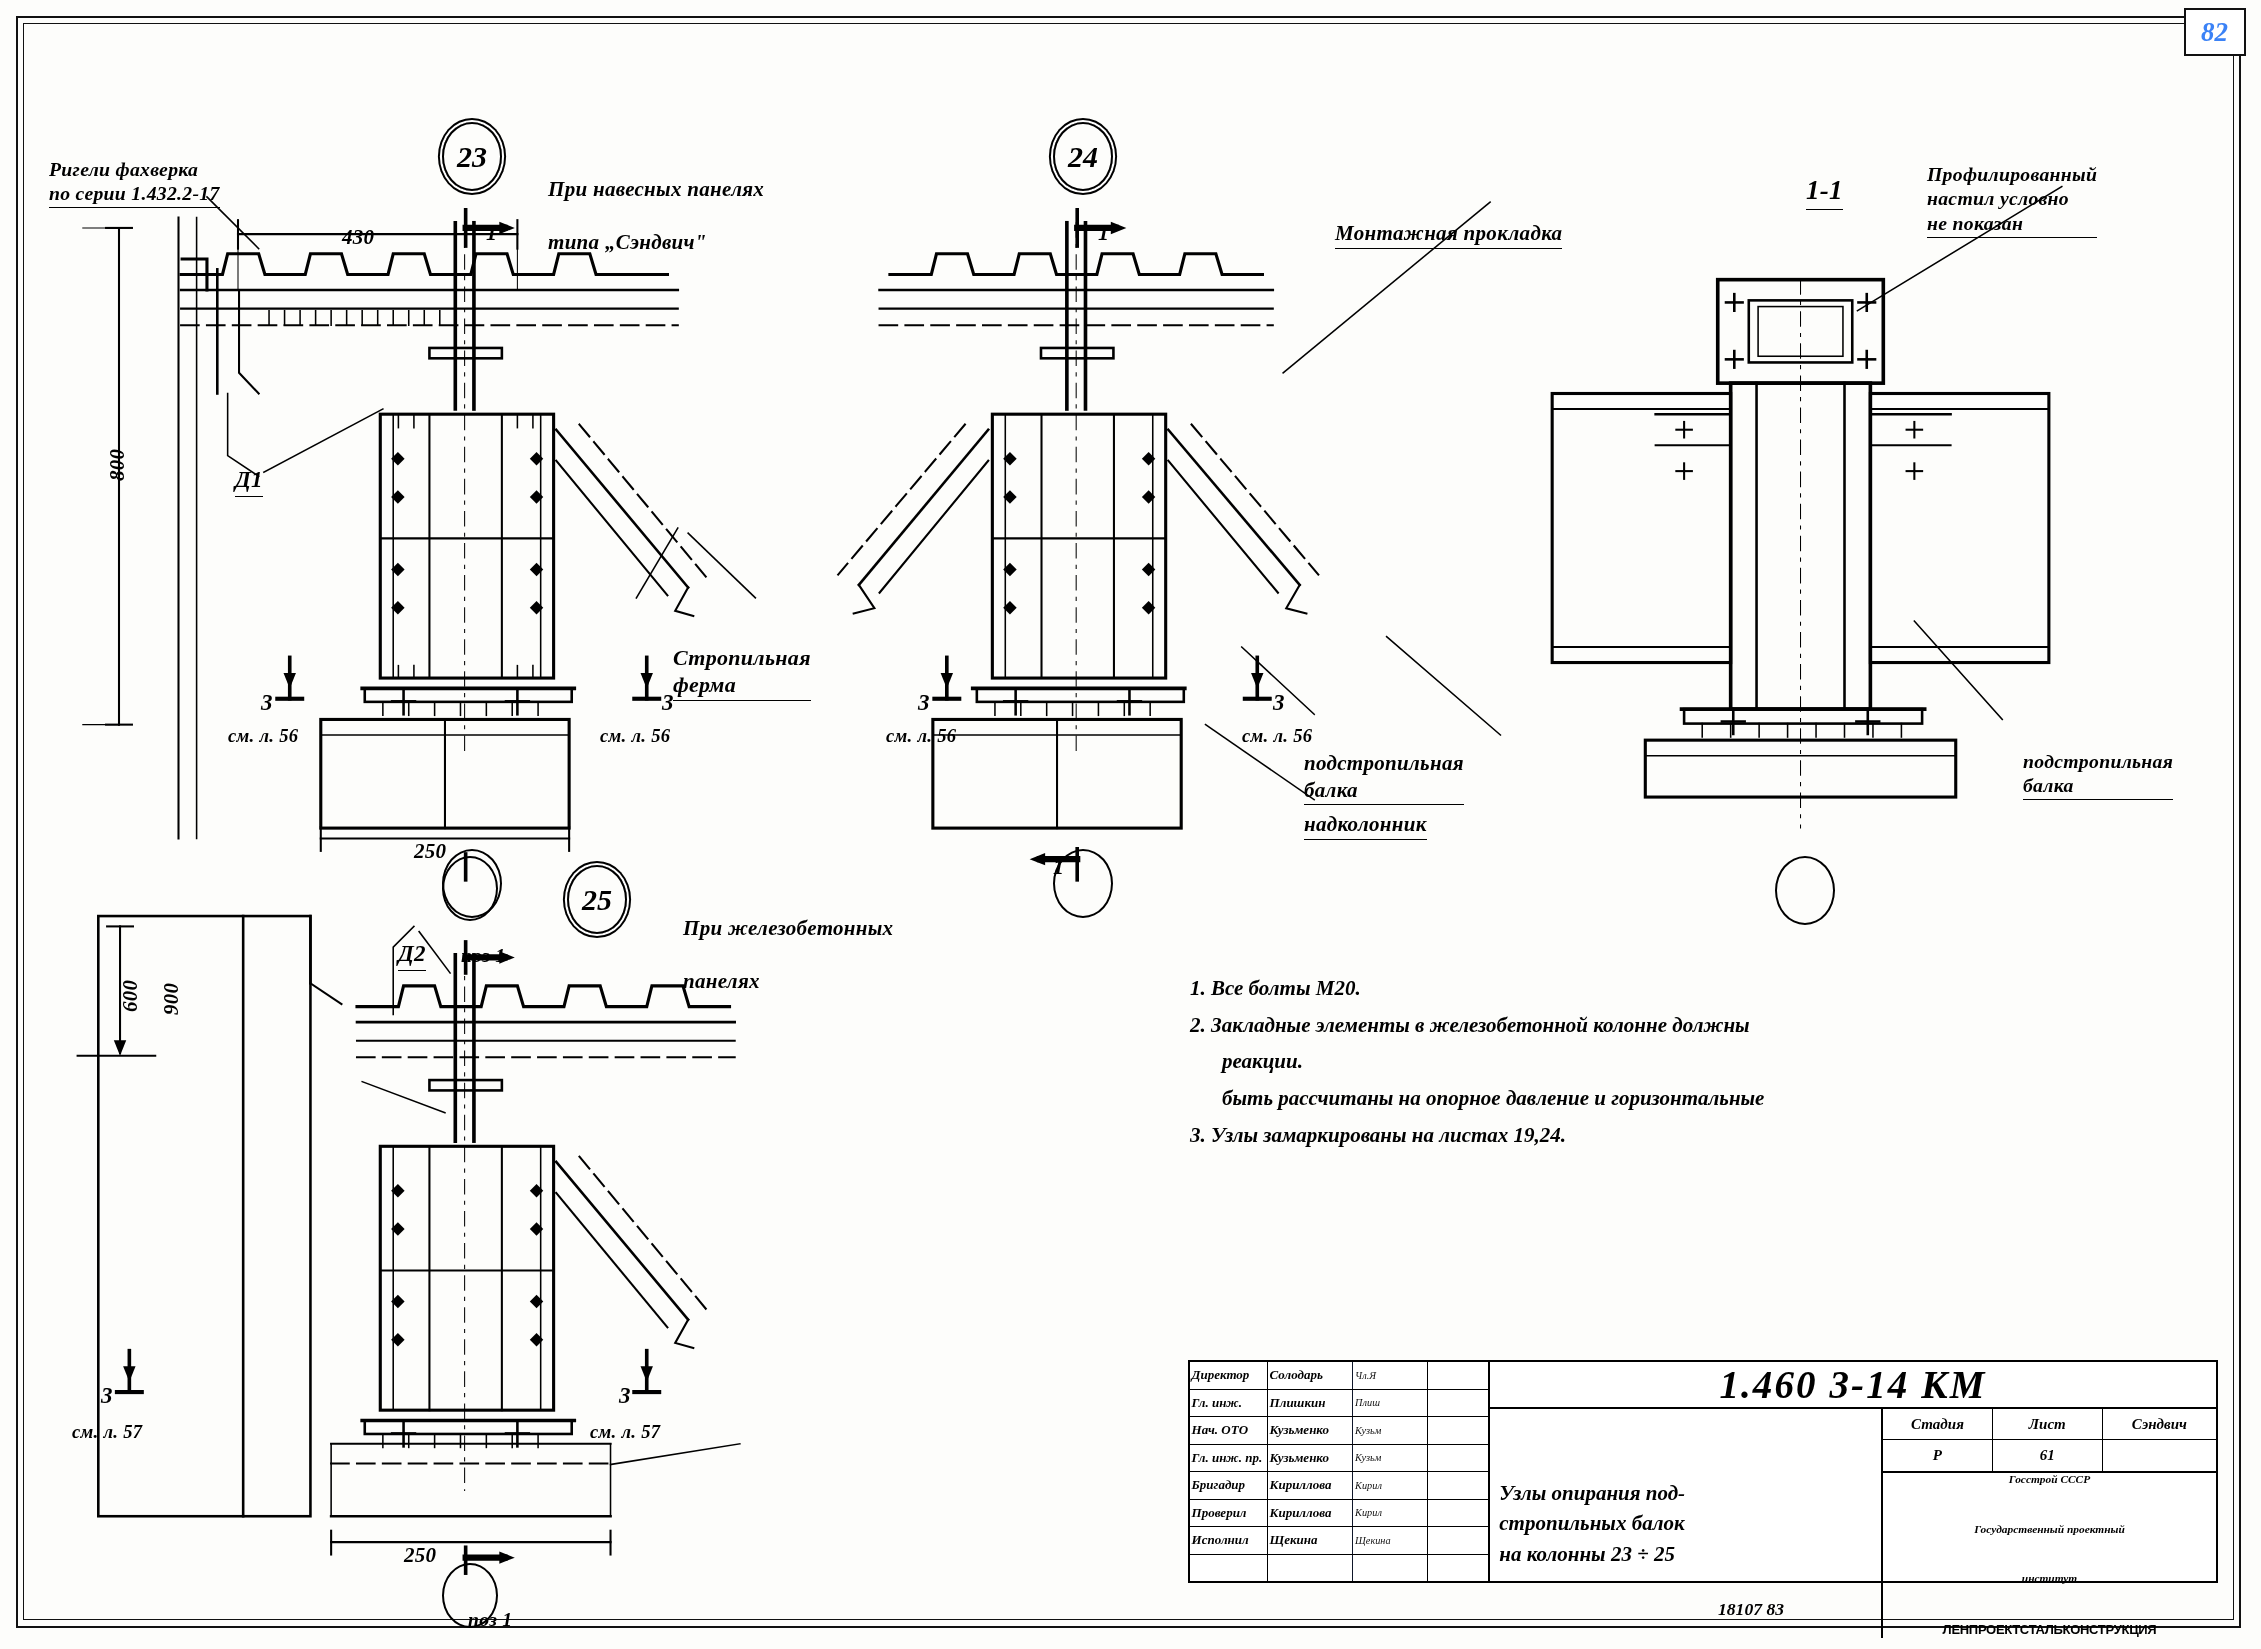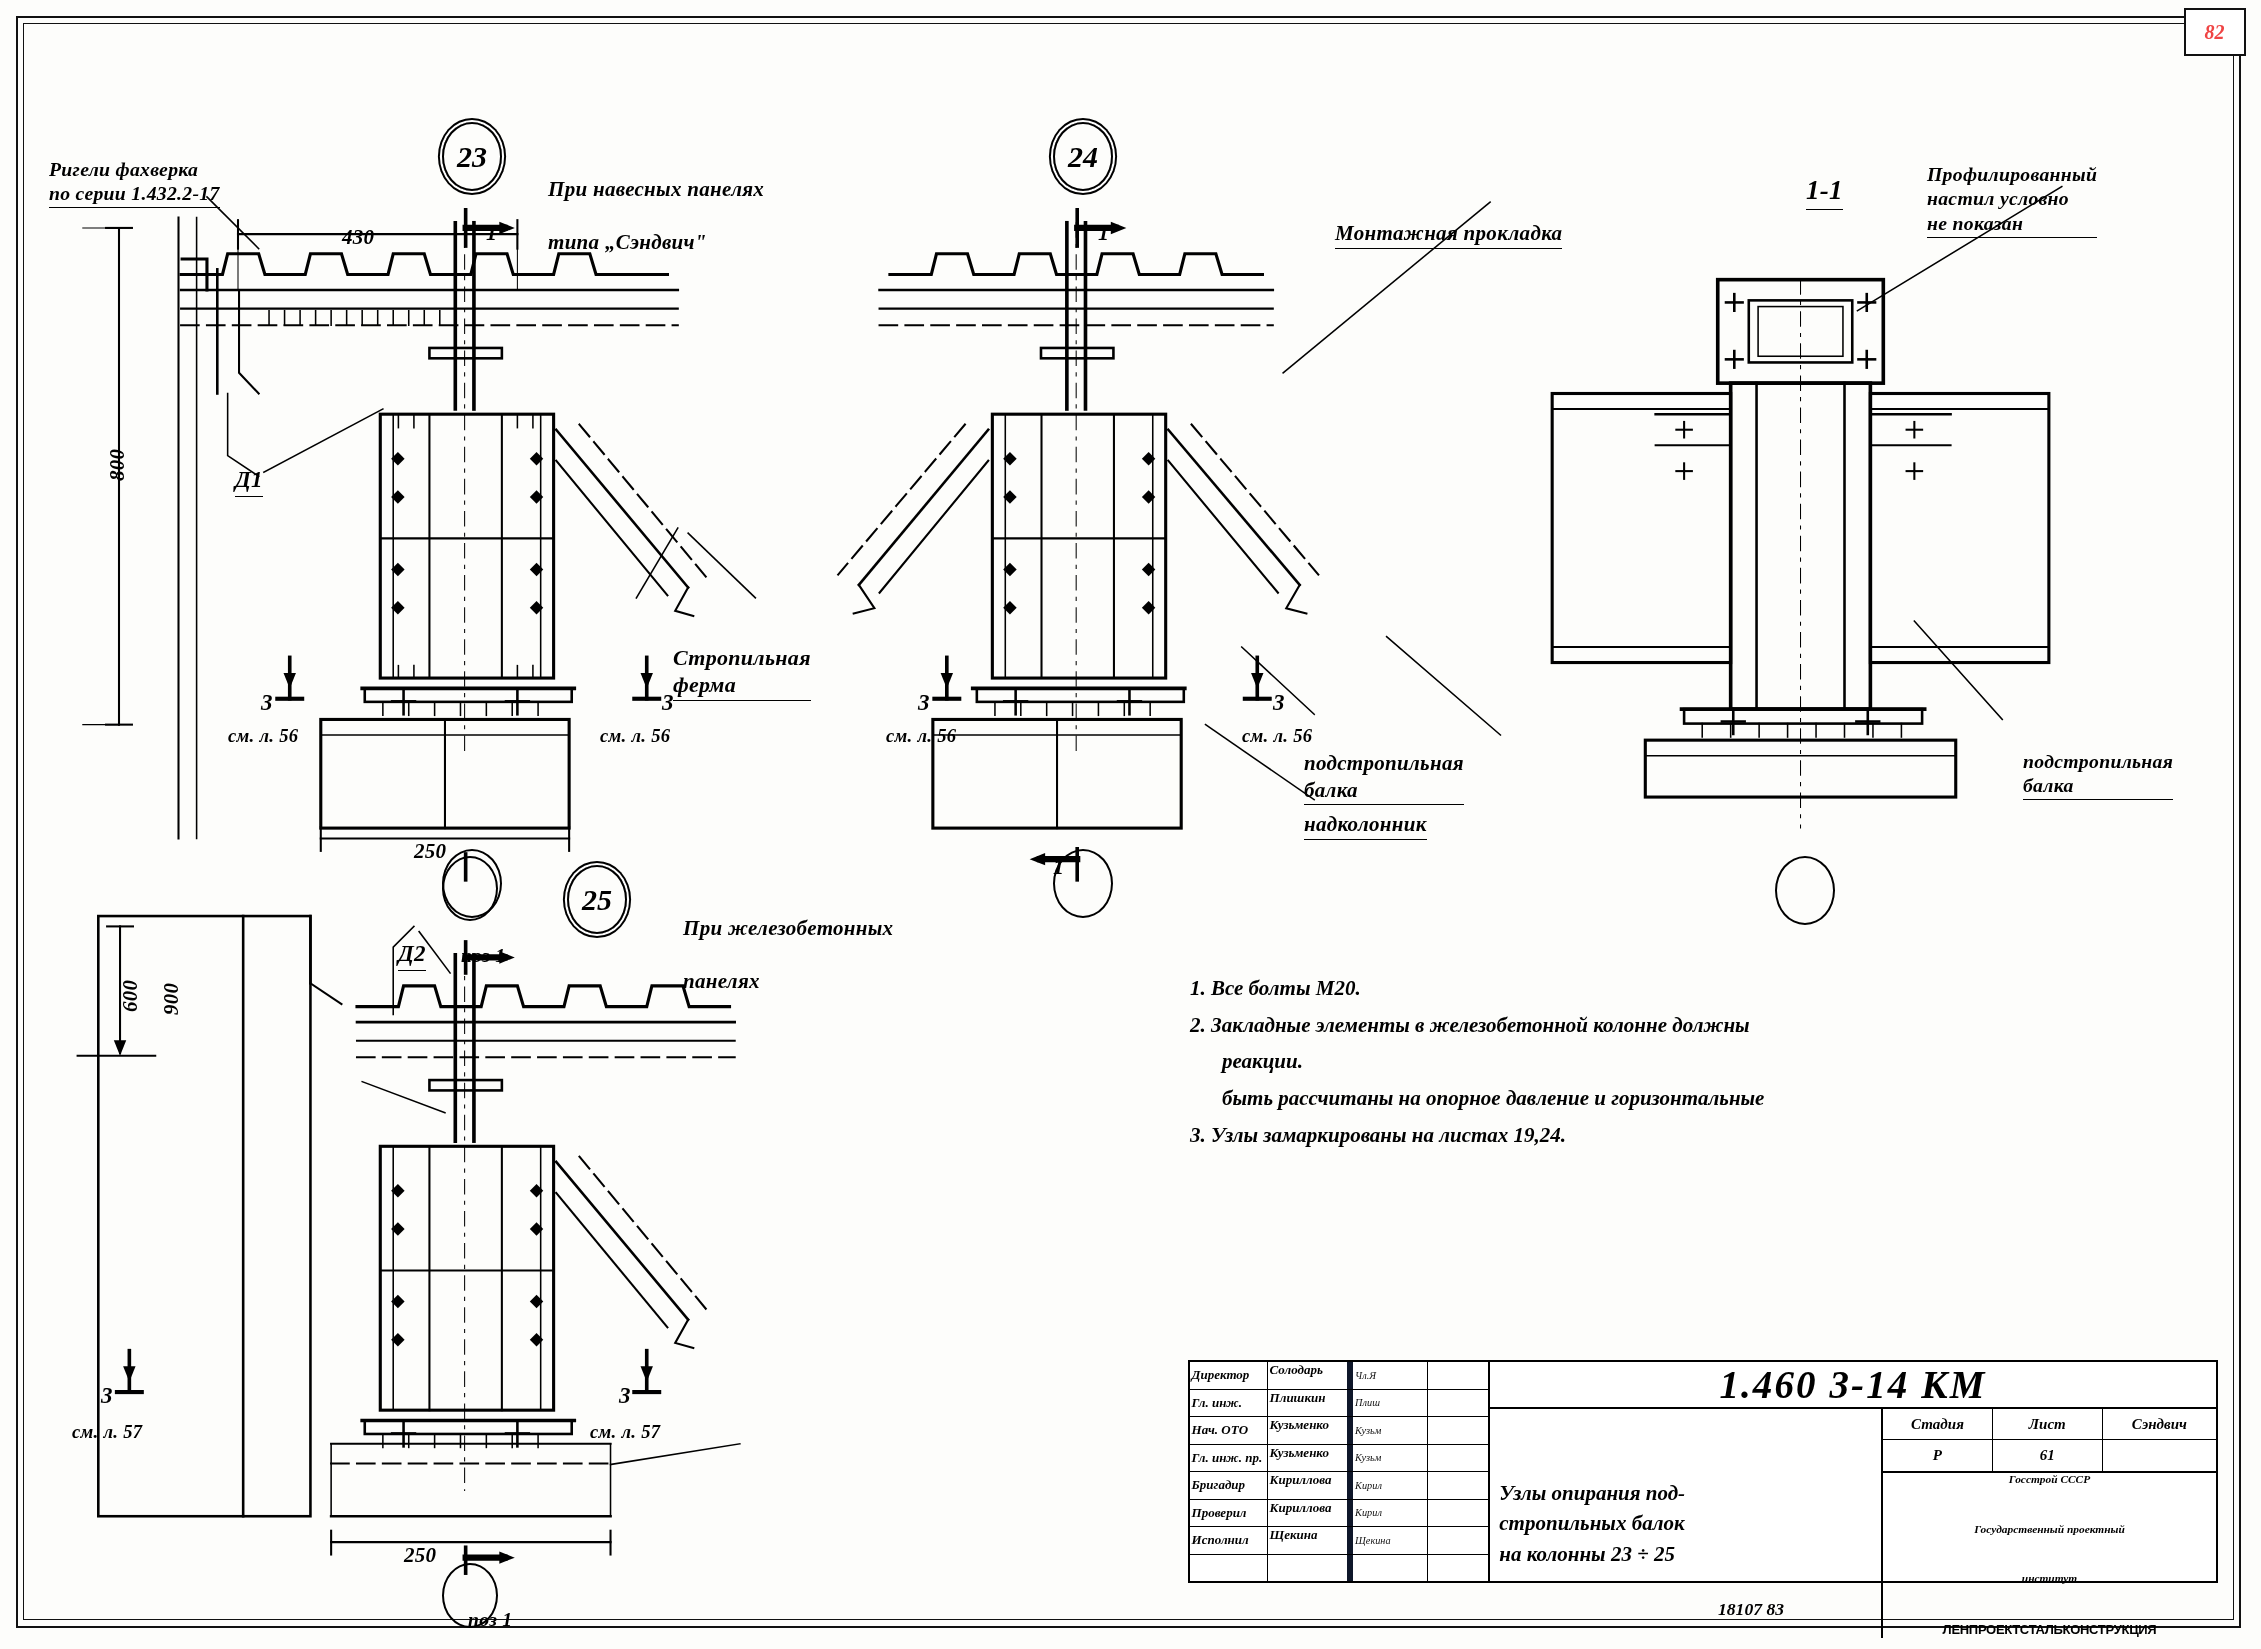--- a/index.html
+++ b/index.html
@@ -2,41 +2,41 @@
 <html style="font-size:8.3px"><head>
 <meta charset="utf-8">
 <style>
   html,body{margin:0;padding:0;background:#fff;}
   body{font-family:"Liberation Sans",sans-serif;}
   #sheet{position:relative;width:2261px;height:1650px;background:#fdfdfb;overflow:hidden;}
   .frame{position:absolute;left:15.5px;top:15.5px;width:2225px;height:1612px;border:2.6px solid #111;box-sizing:border-box;}
   .frame2{position:absolute;left:23px;top:23px;width:2211px;height:1597px;border:1px solid #111;box-sizing:border-box;}
   .pgbox{position:absolute;right:15.5px;top:8.3px;width:62px;height:48px;border:2.1px solid #111;box-sizing:border-box;
          display:flex;align-items:center;justify-content:center;background:#fff;z-index:40;}
-  .pgbox span{font-family:"Liberation Serif",serif;font-style:italic;font-weight:bold;font-size:20px;color:#ef4444;}
+  .pgbox span{font-family:"Liberation Serif",serif;font-style:italic;font-weight:bold;font-size:27px;color:#3b82f6;}
 
   .hand{font-family:"Liberation Serif",serif;font-style:italic;font-weight:bold;color:#000;
         letter-spacing:0.3px;line-height:1.25;white-space:pre-line;}
   .lbl{position:absolute;}
   .ul{border-bottom:1.6px solid #000;display:inline-block;padding-bottom:1px;}
 
   .circ{position:absolute;border:2.6px solid #000;border-radius:50%;display:flex;align-items:center;justify-content:center;}
   .circ span{font-family:"Liberation Serif",serif;font-style:italic;font-weight:bold;font-size:30px;}
   .circ.dbl{box-shadow:0 0 0 2.1px #fff,0 0 0 4.1px #000;}
   .circ.plain{border-width:2.6px;}
 
   svg{position:absolute;left:0;top:0;overflow:visible;}
 
   
   .tb{position:absolute;left:1188px;top:1360px;width:1030px;height:223px;border:2.6px solid #000;box-sizing:border-box;display:flex;background:#fff;}
   .tb-left{width:300px;border-right:2.6px solid #000;box-sizing:border-box;display:flex;flex-direction:column;}
   .tb-row{flex:1;display:flex;border-bottom:1px solid #000;}
   .tb-row:last-child{border-bottom:none;}
   .tb-c1{width:78px;border-right:1px solid #000;box-sizing:border-box;display:flex;align-items:center;padding-left:1.6px;}
-  .tb-c2{width:85px;border-right:6px solid #0f172a;box-sizing:border-box;display:flex;padding-left:1.6px;}
+  .tb-c2{width:85px;border-right:1px solid #0f172a;box-sizing:border-box;display:flex;align-items:center;padding-left:1.6px;}
   .tb-c3{width:75px;border-right:1px solid #000;box-sizing:border-box;}
   .tb-c4{flex:1;}
   .tb-c1 span,.tb-c2 span{font-family:"Liberation Serif",serif;font-style:italic;font-weight:bold;font-size:13px;white-space:nowrap;}
   .tb-right{flex:1;display:flex;flex-direction:column;}
   .tb-code{height:88px;border-bottom:2.6px solid #000;display:flex;align-items:center;justify-content:center;}
   .tb-code span{font-family:"Liberation Serif",serif;font-style:italic;font-weight:bold;font-size:39px;letter-spacing:2.1px;}
   .tb-bot{flex:1;display:flex;}
   .tb-name{width:393px;border-right:2.6px solid #000;box-sizing:border-box;display:flex;flex-direction:column;
            justify-content:center;padding-left:9.3px;}
   .tb-name span{font-family:"Liberation Serif",serif;font-style:italic;font-weight:bold;font-size:21px;line-height:1.45;}

